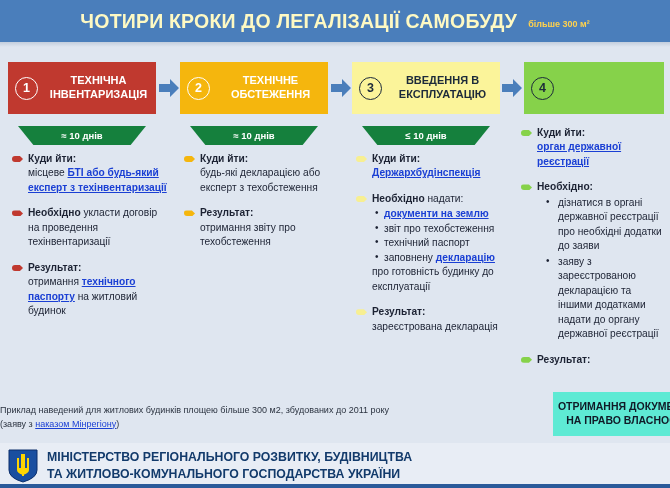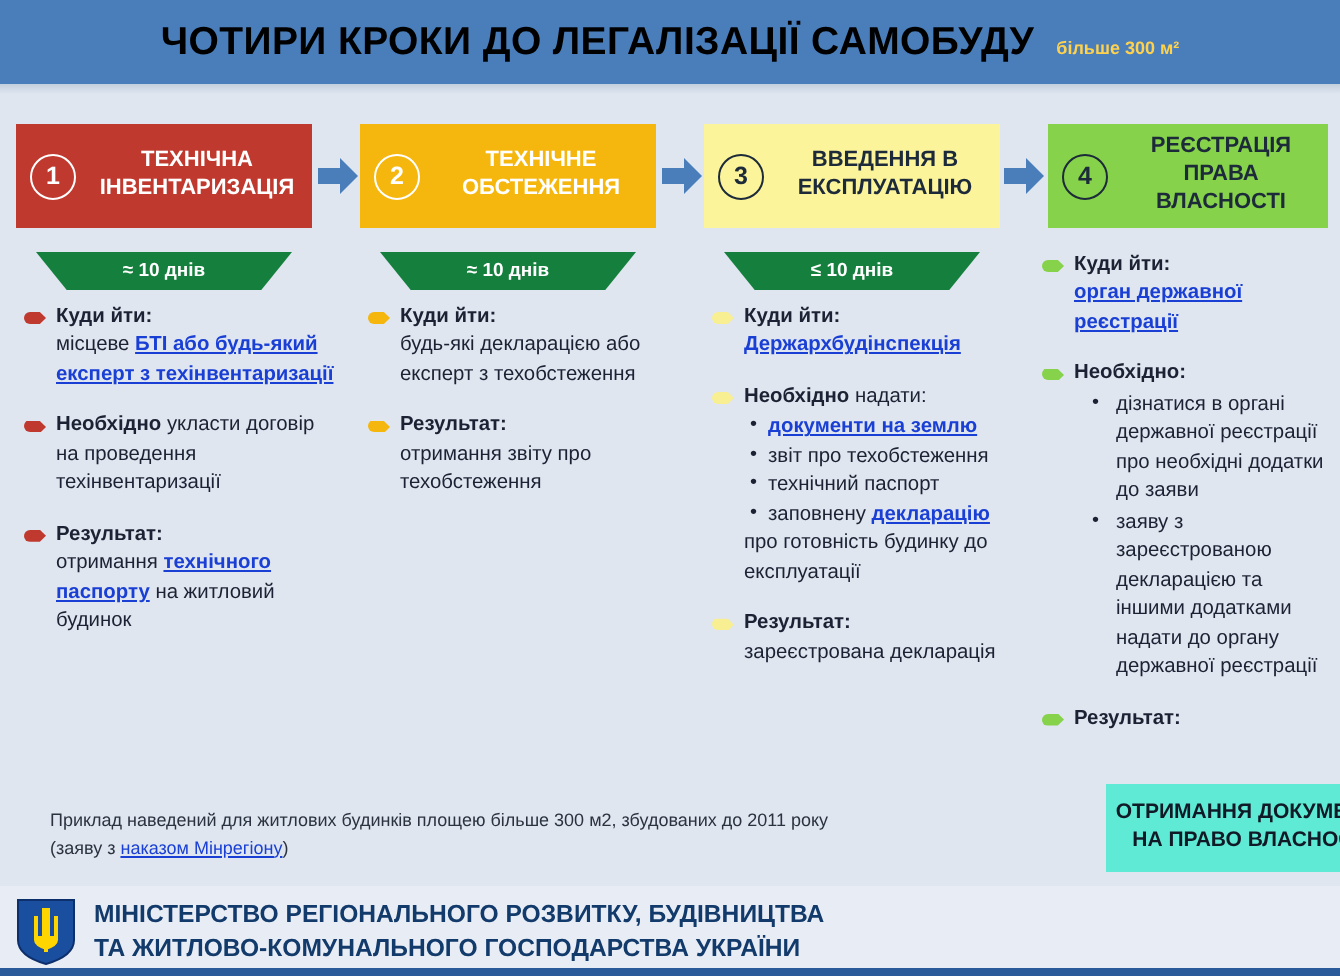--- a/index.html
+++ b/index.html
@@ -19,21 +19,21 @@
   .header {
     position: absolute;
     left: 0; top: 0;
     width: 670px; height: 42px;
     background: #4a7ebb;
     display: flex;
     align-items: center;
     justify-content: center;
   }
   .header-title {
-    color: #000000;
+    color: #fef9c3;
     font-size: 19.5px;
     font-weight: bold;
     letter-spacing: .2px;
     white-space: nowrap;
   }
   .header-badge {
     color: #ffd24d;
     font-size: 9px;
     font-weight: bold;
     margin-left: 11px;
@@ -186,21 +186,21 @@
     justify-content: center;
     text-align: center;
     box-sizing: border-box;
     padding: 0 4px;
     margin-left: 32px;
   }
 
   
   .footnote {
     position: absolute;
-    left: 25px; top: 404px;
+    left: 0; top: 404px;
     width: 480px;
     font-size: 9px;
     line-height: 1.5;
     color: #2b3340;
   }
   .footnote .link { font-weight: normal; }
 
   
   .ministry {
     position: absolute;
@@ -271,21 +271,20 @@
   </div>
 
   <span class="arrow a3">
     <svg viewBox="0 0 24 24" width="24" height="24">
         <path d="M2 8 h11 V3 l9 9 -9 9 v-5 H2 Z" fill="currentColor"></path>
       </svg>
   </span>
 
   <div class="step-box s4">
     <span class="step-num">4</span>
-    <span class="step-label">РЕЄСТРАЦІЯ ПРАВА ВЛАСНОСТІ</span>
   </div>
 </div>
 
 <div class="duration d1">≈ 10 днів</div>
 <div class="duration d2">≈ 10 днів</div>
 <div class="duration d3">≤ 10 днів</div>
 
 <div class="col c1">
   <div class="block">
     <span class="bullet b-red"></span>

